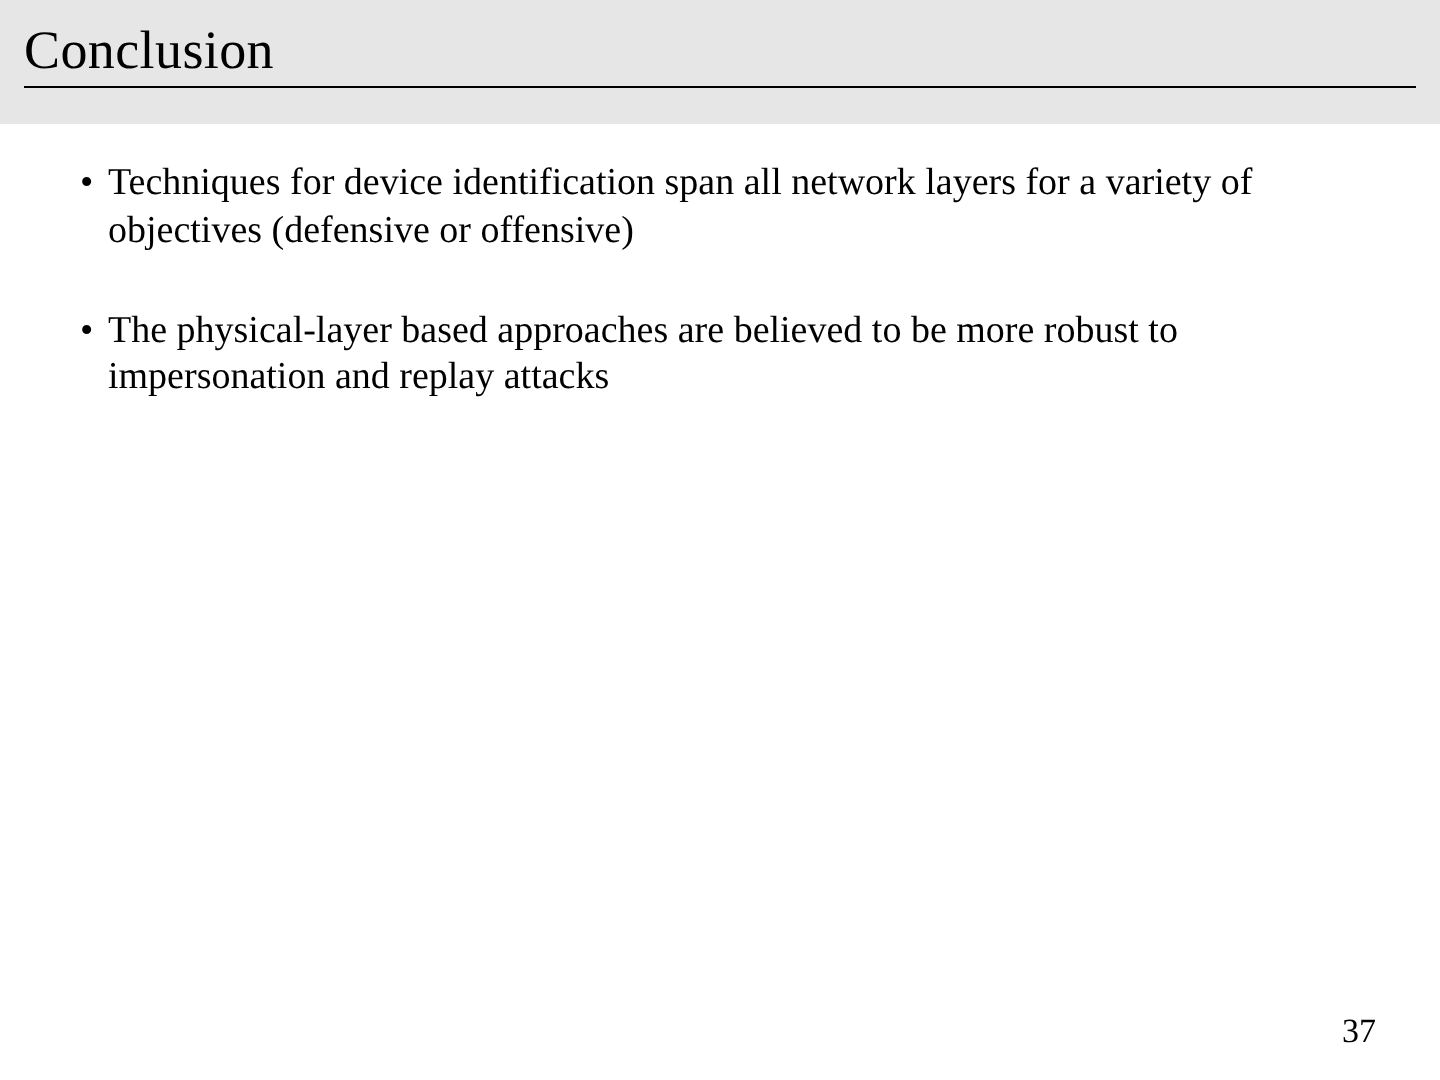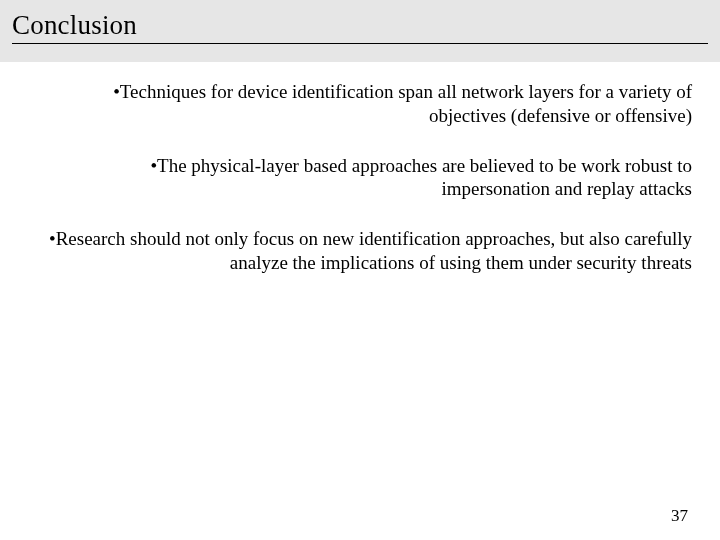--- a/index.html
+++ b/index.html
@@ -3,33 +3,32 @@
 <meta charset="utf-8">
 <style>
   * { box-sizing: border-box; margin: 0; padding: 0; }
   html, body { width: 720px; height: 540px; background: #fff; font-family: "Times New Roman", Times, serif; color: #000; }
   .slide { width: 720px; height: 540px; position: relative; }
   .title-bar { background: #e6e6e6; height: 62px; padding: 10px 12px 0 12px; }
   .title { font-size: 27px; letter-spacing: 0.2px; }
   .underline { border-bottom: 1px solid #000; margin-top: 2px; }
   .body { padding: 18px 28px 0 28px; }
   ul.bullets { list-style: none; }
-  ul.bullets > li { font-size: 19px; line-height: 1.25; margin-bottom: 26px; padding-left: 26px; text-indent: -14px; text-align: right; }
+  ul.bullets > li { font-size: 19px; line-height: 1.25; margin-bottom: 26px; padding-left: 26px; text-indent: -14px; }
   ul.bullets > li::before { content: "\2022"; display: inline-block; width: 14px; text-indent: 0; }
   .page-num { position: absolute; right: 32px; bottom: 14px; font-size: 17px; }
 </style>
 </head>
 <body>
 
 <div class="slide">
   <div class="title-bar">
     <div class="title">Conclusion</div>
     <div class="underline"></div>
   </div>
   <div class="body">
     <ul class="bullets">
       <li>Techniques for device identification span all network layers for a variety of objectives (defensive or offensive)</li>
-      <li>The physical-layer based approaches are believed to be work robust to impersonation and replay attacks</li>
-      <li>Research should not only focus on new identification approaches, but also carefully analyze the implications of using them under security threats</li>
+      <li>The physical-layer based approaches are believed to be more robust to impersonation and replay attacks</li>
     </ul>
   </div>
   <div class="page-num">37</div>
 </div>
 
 </body></html>

